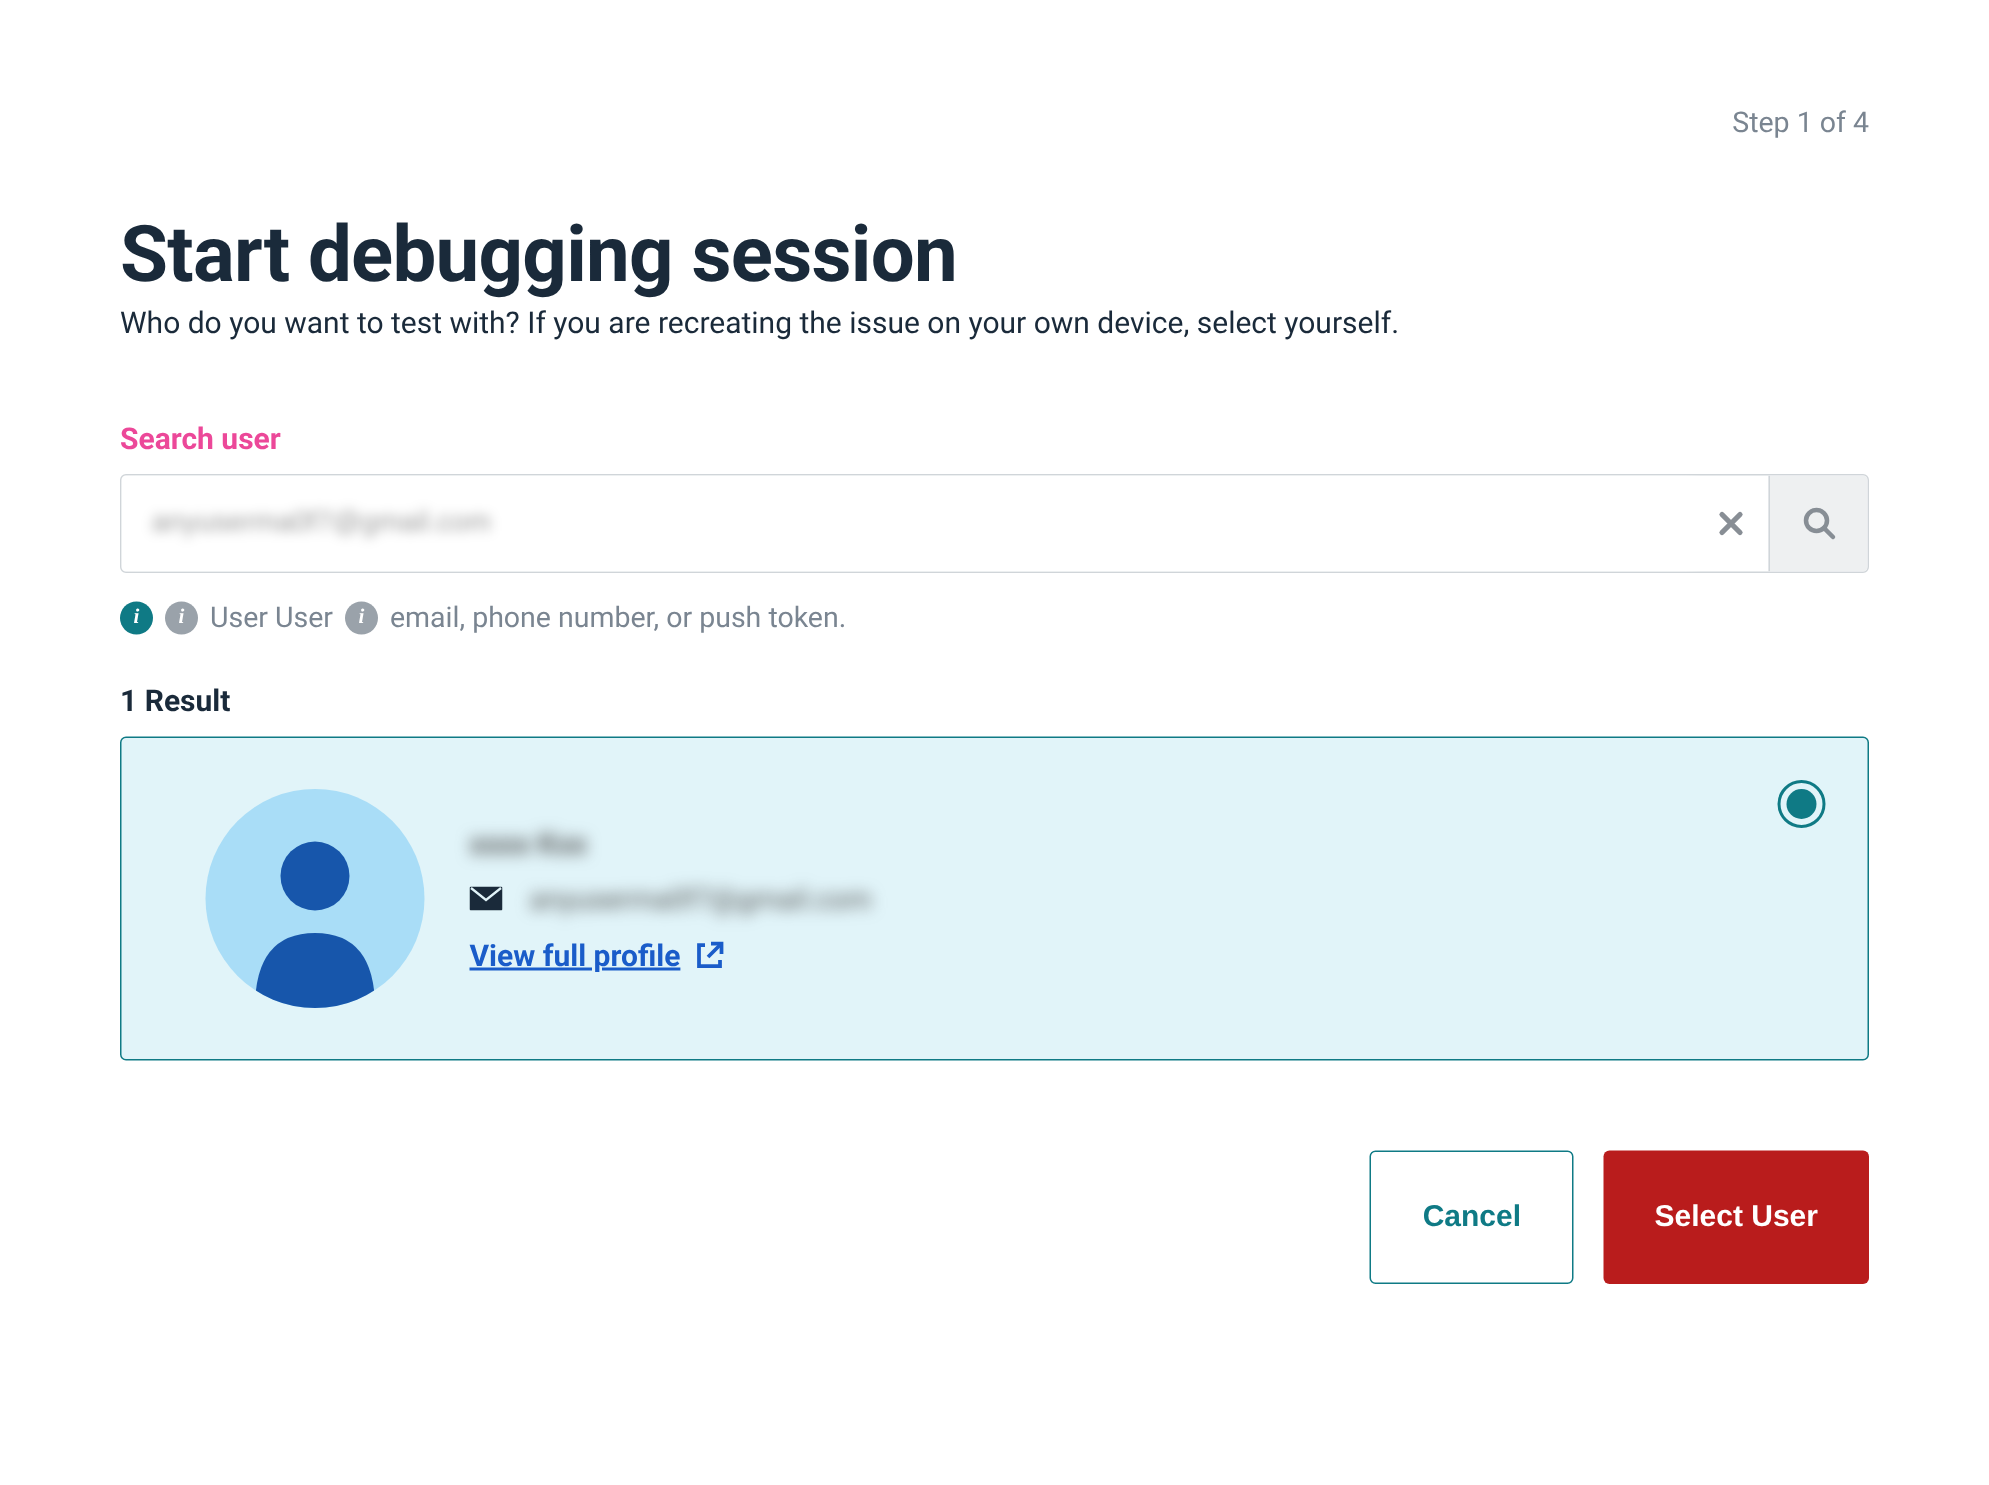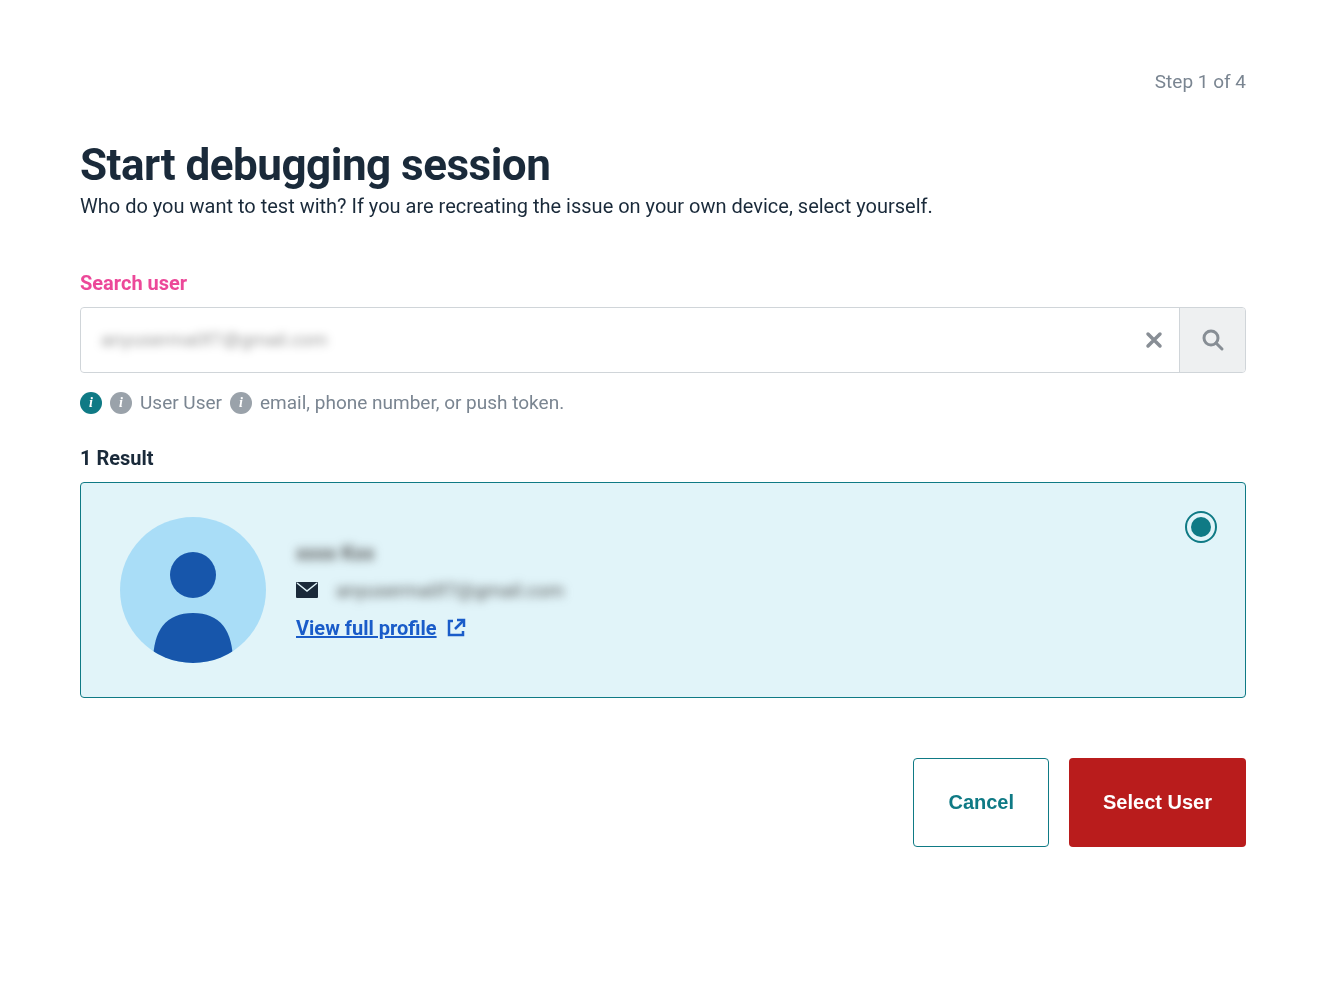--- a/index.html
+++ b/index.html
@@ -19,21 +19,21 @@
       justify-content: space-between;
       align-items: flex-end;
       margin-bottom: 40px;
     }
     .step-indicator {
       color: #7a8591;
       font-size: 19px;
       margin-bottom: 6px;
     }
     .page-title {
-      font-size: 44px;
+      font-size: 52px;
       font-weight: 700;
       color: #1a2a3a;
       letter-spacing: -0.5px;
     }
     .description {
       font-size: 20px;
       color: #1a2a3a;
       margin-bottom: 50px;
       line-height: 1.5;
     }
@@ -120,21 +120,21 @@
     .results-label {
       font-size: 20px;
       font-weight: 700;
       color: #1a2a3a;
       margin-bottom: 12px;
     }
     .result-card {
       border: 1px solid #0f7a85;
       background: #e1f4f9;
       border-radius: 4px;
-      padding: 34px 39px;
+      padding: 34px 56px;
       display: flex;
       align-items: center;
       gap: 30px;
       position: relative;
       margin-bottom: 60px;
     }
     .avatar {
       width: 146px;
       height: 146px;
       border-radius: 50%;

